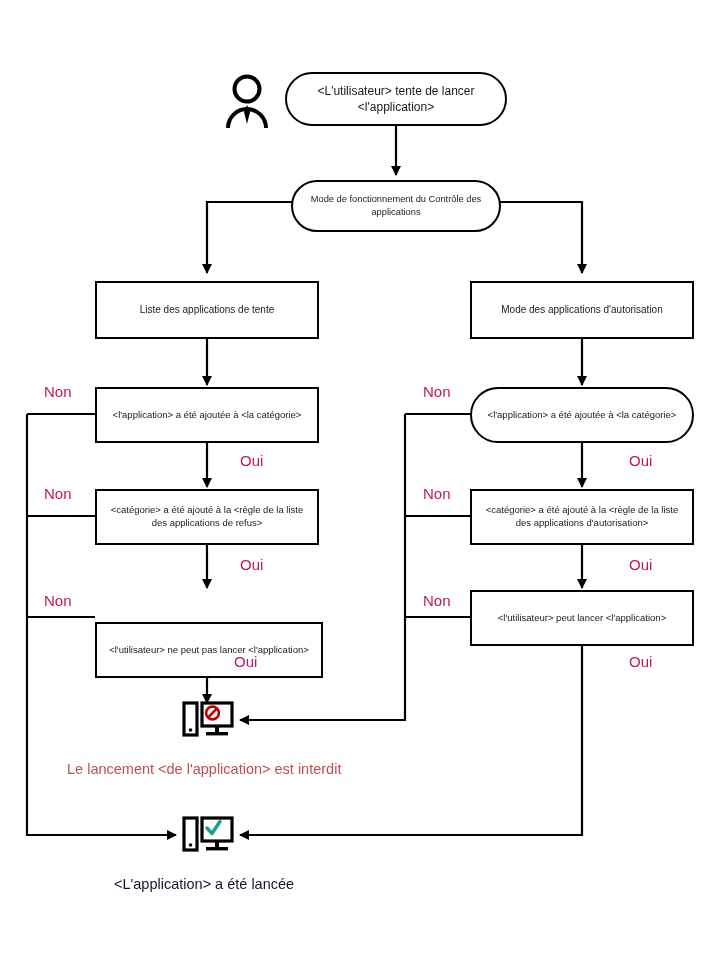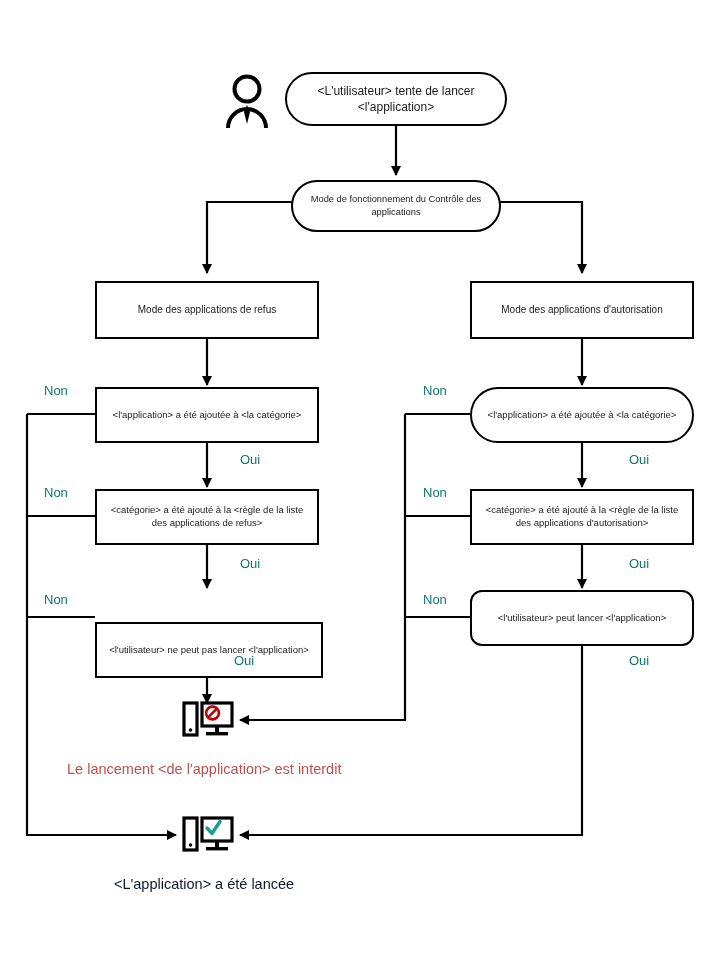--- a/index.html
+++ b/index.html
@@ -39,22 +39,22 @@
   }
   .node.rect {
     border-radius: 0;
   }
   .node-text {
     display: block;
     width: 100%;
   }
   .edge-label {
     position: absolute;
-    font-size: 13px;
-    color: #0f766e;
+    font-size: 15px;
+    color: #be185d;
     white-space: nowrap;
   }
   .terminal-caption {
     position: absolute;
     font-size: 14.5px;
     white-space: nowrap;
   }
   .icon-wrap {
     position: absolute;
   }
@@ -116,21 +116,21 @@
 
 <div class="node pill" style="left:285px; top:72px; width:222px; height:54px;">
   <span class="node-text" style="font-size:12px;">&lt;L'utilisateur&gt; tente de lancer &lt;l'application&gt;</span>
 </div>
 
 <div class="node pill" style="left:291px; top:180px; width:210px; height:52px;justify-content:center;">
   <span class="node-text" style="font-size:9.3px;">Mode de fonctionnement du Contrôle des applications</span>
 </div>
 
 <div class="node rect" style="left:95px; top:281px; width:224px; height:58px;">
-  <span class="node-text" style="font-size:10px;">Mode des applications de refus</span>
+  <span class="node-text" style="font-size:10px;">Liste des applications de tente</span>
 </div>
 
 <div class="node rect" style="left:470px; top:281px; width:224px; height:58px;">
   <span class="node-text" style="font-size:10px;">Mode des applications d'autorisation</span>
 </div>
 
 <div class="node rect" style="left:95px; top:387px; width:224px; height:56px;">
   <span class="node-text" style="font-size:9.5px;">&lt;l'application&gt; a été ajoutée à &lt;la catégorie&gt;</span>
 </div>
 
@@ -143,21 +143,21 @@
 </div>
 
 <div class="node rect" style="left:470px; top:489px; width:224px; height:56px;">
   <span class="node-text" style="font-size:9.5px;">&lt;catégorie&gt; a été ajouté à la &lt;règle de la liste des applications d'autorisation&gt;</span>
 </div>
 
 <div class="node rect" style="left:95px; top:590px; width:228px; height:56px;margin-top:32px;">
   <span class="node-text" style="font-size:9.5px;">&lt;l'utilisateur&gt; ne peut pas lancer &lt;l'application&gt;</span>
 </div>
 
-<div class="node rect" style="left:470px; top:590px; width:224px; height:56px;border-radius:12px;">
+<div class="node rect" style="left:470px; top:590px; width:224px; height:56px;">
   <span class="node-text" style="font-size:9.5px;">&lt;l'utilisateur&gt; peut lancer &lt;l'application&gt;</span>
 </div>
 
 <div class="edge-label" style="left:44px; top:383px;">Non</div>
 <div class="edge-label" style="left:44px; top:485px;">Non</div>
 <div class="edge-label" style="left:44px; top:592px;">Non</div>
 
 <div class="edge-label" style="left:240px; top:452px;">Oui</div>
 <div class="edge-label" style="left:240px; top:556px;">Oui</div>
 <div class="edge-label" style="left:234px; top:653px;">Oui</div>

